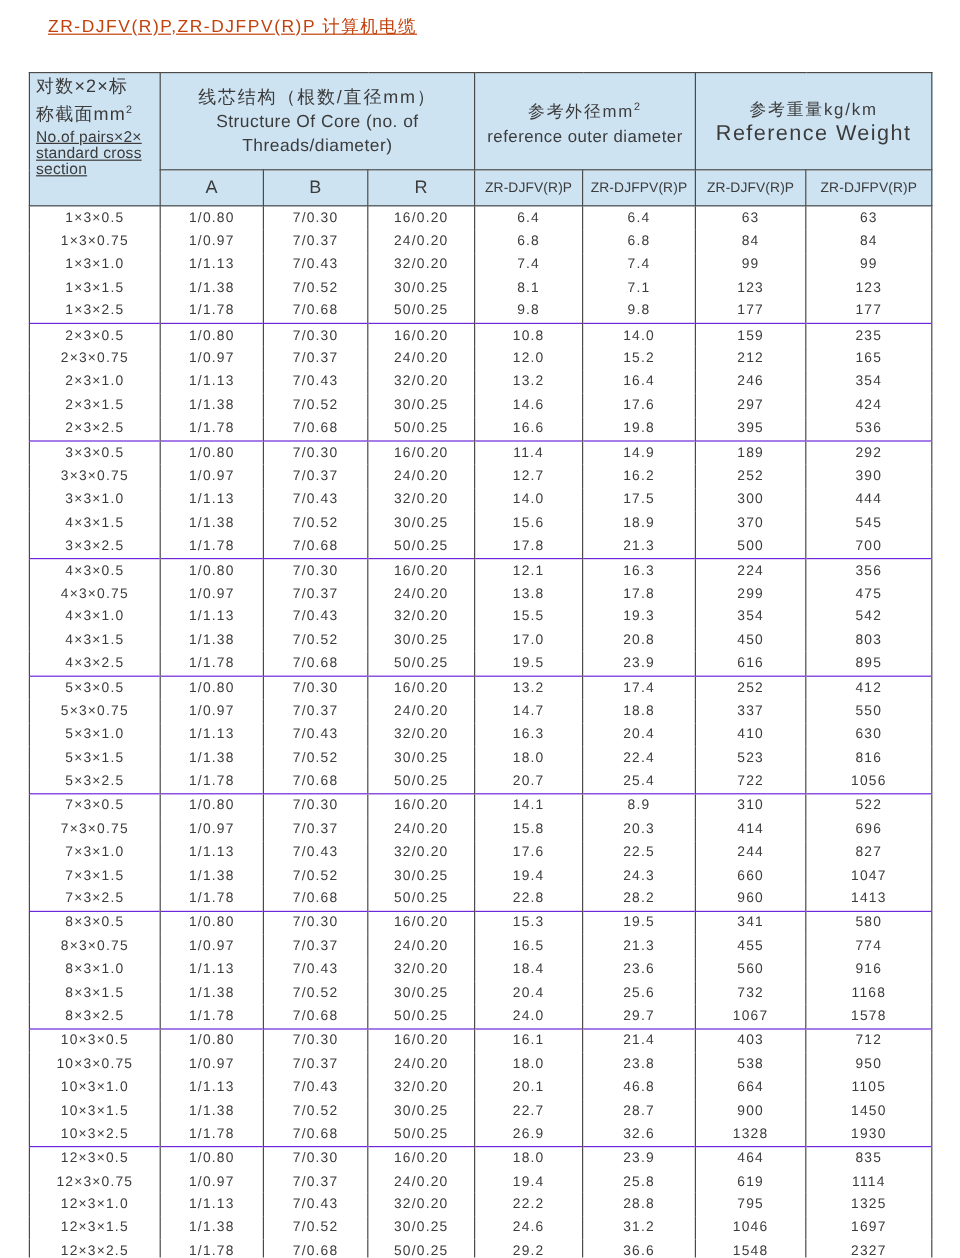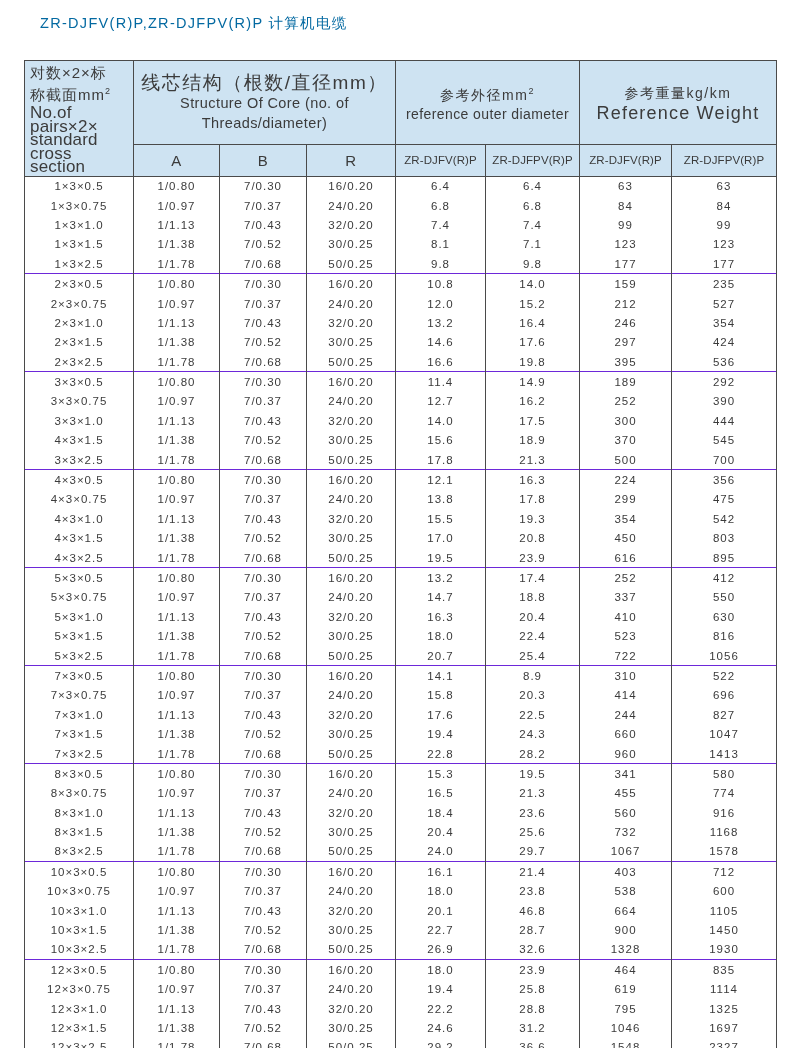--- a/index.html
+++ b/index.html
@@ -7,44 +7,44 @@
     width: 800px; height: 1048px;
     background: #ffffff;
     font-family: "Liberation Sans", sans-serif;
     color: #3b3b3b;
   }
   .page { position: relative; width: 800px; height: 1048px; background: #ffffff; overflow: hidden; }
 
   .titles { position: absolute; left: 40px; top: 12px; }
   .title-line {
     font-size: 14.5px; letter-spacing: 1.3px; line-height: 22px;
-    white-space: nowrap; color: #0369a1;
+    white-space: nowrap; color: #c2410c; text-decoration: underline;
   }
 
   table.spec {
     position: absolute; left: 24px; top: 60px; width: 752px;
     border-collapse: collapse; table-layout: fixed;
     border: 1.5px solid #4a4a4a;
   }
   thead th {
     border: 1px solid #4a4a4a;
     background: #cee3f2;
     font-weight: normal;
     padding: 0 2px;
     vertical-align: middle;
   }
   thead tr.group-row { height: 81px; margin-left: 28px; }
   thead tr.sub-row { height: 30px; }
 
   th.pairs-header { text-align: left; padding: 2px 3px 2px 5px; vertical-align: top; }
   .pairs-zh { font-size: 15px; line-height: 19px; letter-spacing: 1px; }
-  .pairs-en { font-size: 17px; line-height: 13.5px; letter-spacing: 0.2px; margin-top: 2px; }
+  .pairs-en { font-size: 13px; line-height: 13.5px; letter-spacing: 0.2px; margin-top: 2px; text-decoration: underline; }
   sup { font-size: 9px; }
 
-  .hdr-zh { font-size: 19px; line-height: 21px; letter-spacing: 1.5px; text-align: center; }
+  .hdr-zh { font-size: 15px; line-height: 21px; letter-spacing: 1.5px; text-align: center; }
   .hdr-en { font-size: 14.5px; line-height: 20px; letter-spacing: 0.4px; text-align: center; }
   th.od-header .hdr-zh, th.wt-header .hdr-zh { font-size: 14px; line-height: 20px; }
   th.od-header .hdr-en { font-size: 14px; }
   th.wt-header .hdr-en { font-size: 18px; letter-spacing: 1.2px; }
 
   th.sub-abr { font-size: 15px; letter-spacing: 0.5px; }
   th.sub-model { font-size: 11.5px; letter-spacing: 0.1px; padding: 0 1px; }
 
   tbody { border-top: 1px solid #4a4a4a; border-bottom: 1px solid #6d28d9; }
   tbody td {
@@ -173,21 +173,21 @@
           <td>235</td>
         </tr>
         <tr>
           <td>2×3×0.75</td>
           <td>1/0.97</td>
           <td>7/0.37</td>
           <td>24/0.20</td>
           <td>12.0</td>
           <td>15.2</td>
           <td>212</td>
-          <td>527</td>
+          <td>165</td>
         </tr>
         <tr>
           <td>2×3×1.0</td>
           <td>1/1.13</td>
           <td>7/0.43</td>
           <td>32/0.20</td>
           <td>13.2</td>
           <td>16.4</td>
           <td>246</td>
           <td>354</td>
@@ -485,21 +485,21 @@
           <td>712</td>
         </tr>
         <tr>
           <td>10×3×0.75</td>
           <td>1/0.97</td>
           <td>7/0.37</td>
           <td>24/0.20</td>
           <td>18.0</td>
           <td>23.8</td>
           <td>538</td>
-          <td>600</td>
+          <td>950</td>
         </tr>
         <tr>
           <td>10×3×1.0</td>
           <td>1/1.13</td>
           <td>7/0.43</td>
           <td>32/0.20</td>
           <td>20.1</td>
           <td>46.8</td>
           <td>664</td>
           <td>1105</td>

